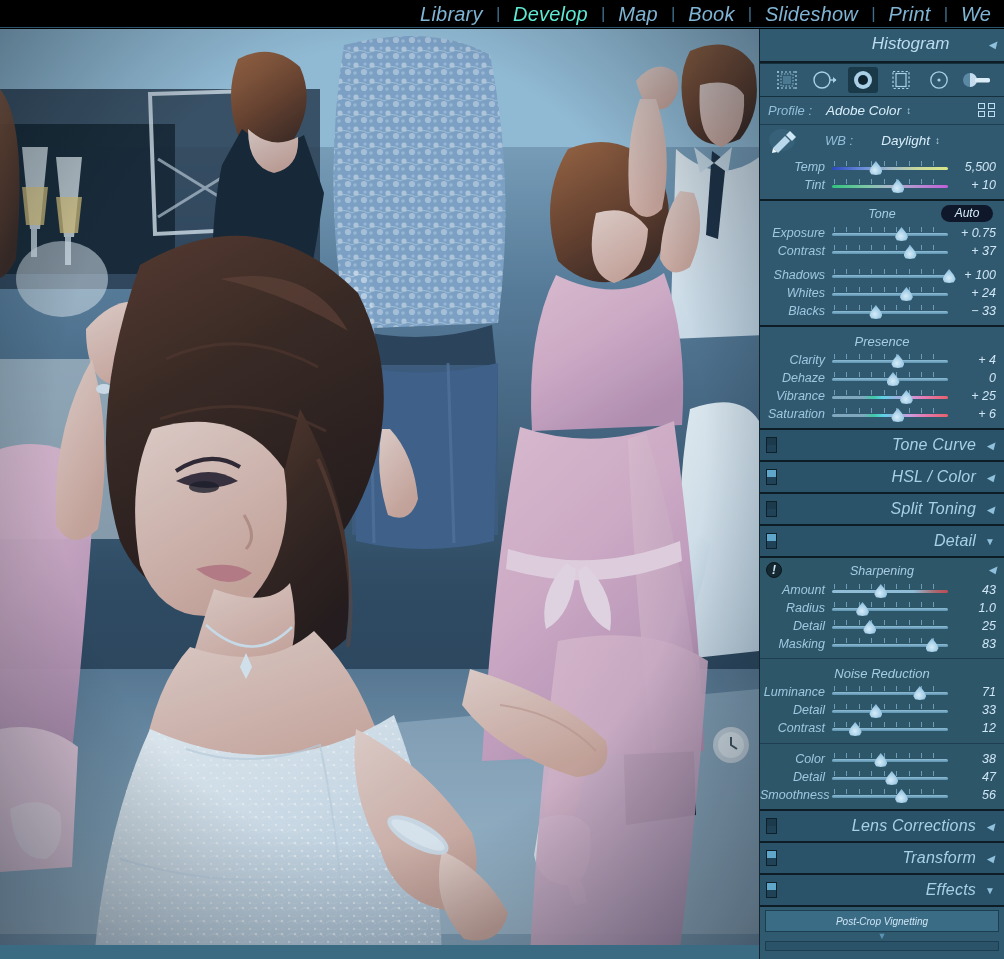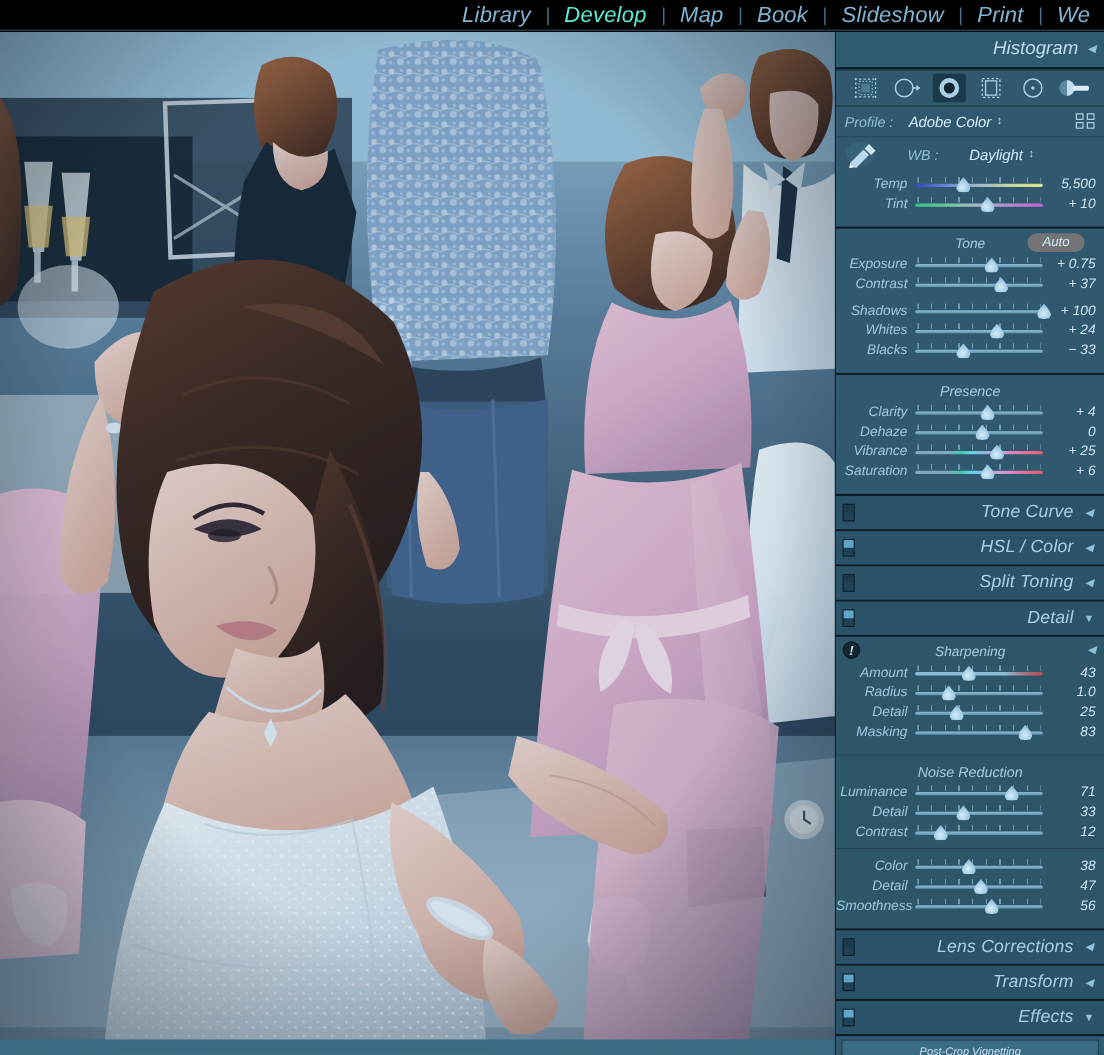--- a/index.html
+++ b/index.html
@@ -61,21 +61,21 @@
     border: 1px solid #0e2029; background: #1f4256;
   }
   .panel-switch i {
     display: block; width: 100%; height: 50%; background: #5fa6cb;
   }
   .panel-switch.off i { background: #1b3a4b; }
 
   
   #hist-head {
     height: 30px; display: flex; align-items: center;
-    justify-content: flex-end; padding-right: 8px; background: #2f5a70;
+    justify-content: flex-end; padding-right: 8px; background: #2f5a70; gap: 31px;
   }
   #hist-head .ph-title { color: #bcdcef; font-size: 17px; margin-right: 8px; }
   #hist-head .ph-arrow { color: #8fc0dc; font-size: 10px; }
 
   
   #tool-strip {
     height: 34px; background: #30596f; display: flex; align-items: center;
     justify-content: space-around; padding: 0 8px;
     border-top: 1px solid #15303d; border-bottom: 1px solid #15303d;
   }
@@ -114,33 +114,33 @@
       #8fb4e0 54%,#c79fe0 66%,#e07fb8 78%,#e8606a 100%);
   }
   .track.sharp-amt { background: linear-gradient(to right,#8fbdd6 0%,#8fbdd6 70%,#a86b72 88%,#c04a52 100%); }
 
   .sec-title { text-align: center; color: #a6cce3; font-size: 13px; padding: 4px 0 2px; }
   .sec-title-row {
     position: relative; display:flex; align-items:center; justify-content:center;
     height: 20px; color: #a6cce3; font-size: 12.5px;
   }
   .auto-btn {
-    position: absolute; right: 18px; top: 1px; width: 52px; height: 17px;
-    background: #737373; border-radius: 9px; color: #d6ecf8;
+    position: absolute; right: 11px; top: 1px; width: 52px; height: 17px;
+    background: #0f172a; border-radius: 9px; color: #d6ecf8;
     font-size: 12px; text-align: center; line-height: 17px; cursor: pointer;
   }
   .warn-badge {
     position: absolute; left: 6px; top: 1px; width: 16px; height: 16px;
     border-radius: 50%; background: #142831; color: #cfe6f5;
     font-size: 12px; font-weight: bold; text-align: center; line-height: 15px;
     border: 1px solid #0a171e; cursor: pointer;
   }
   .sec-arrow { position: absolute; right: 8px; top: 3px; color: #8fc0dc; font-size: 10px; cursor: pointer; }
 
-  .block { background: #30596f; padding: 3px 0 12px; }
+  .block { background: #30596f; padding: 3px 0 5px; }
   .block.darker { background: #2e5669; }
 
   
   #profile-row {
     height: 28px; display: flex; align-items: center;
     background: #30596f; position: relative; padding-left: 8px;
     border-bottom: 1px solid #1d3e51;
   }
   #profile-row .pf-lbl { color: #92bed9; font-size: 13px; }
   #profile-row .pf-val { color: #d8eefb; font-size: 13.5px; margin-left: 14px; }

